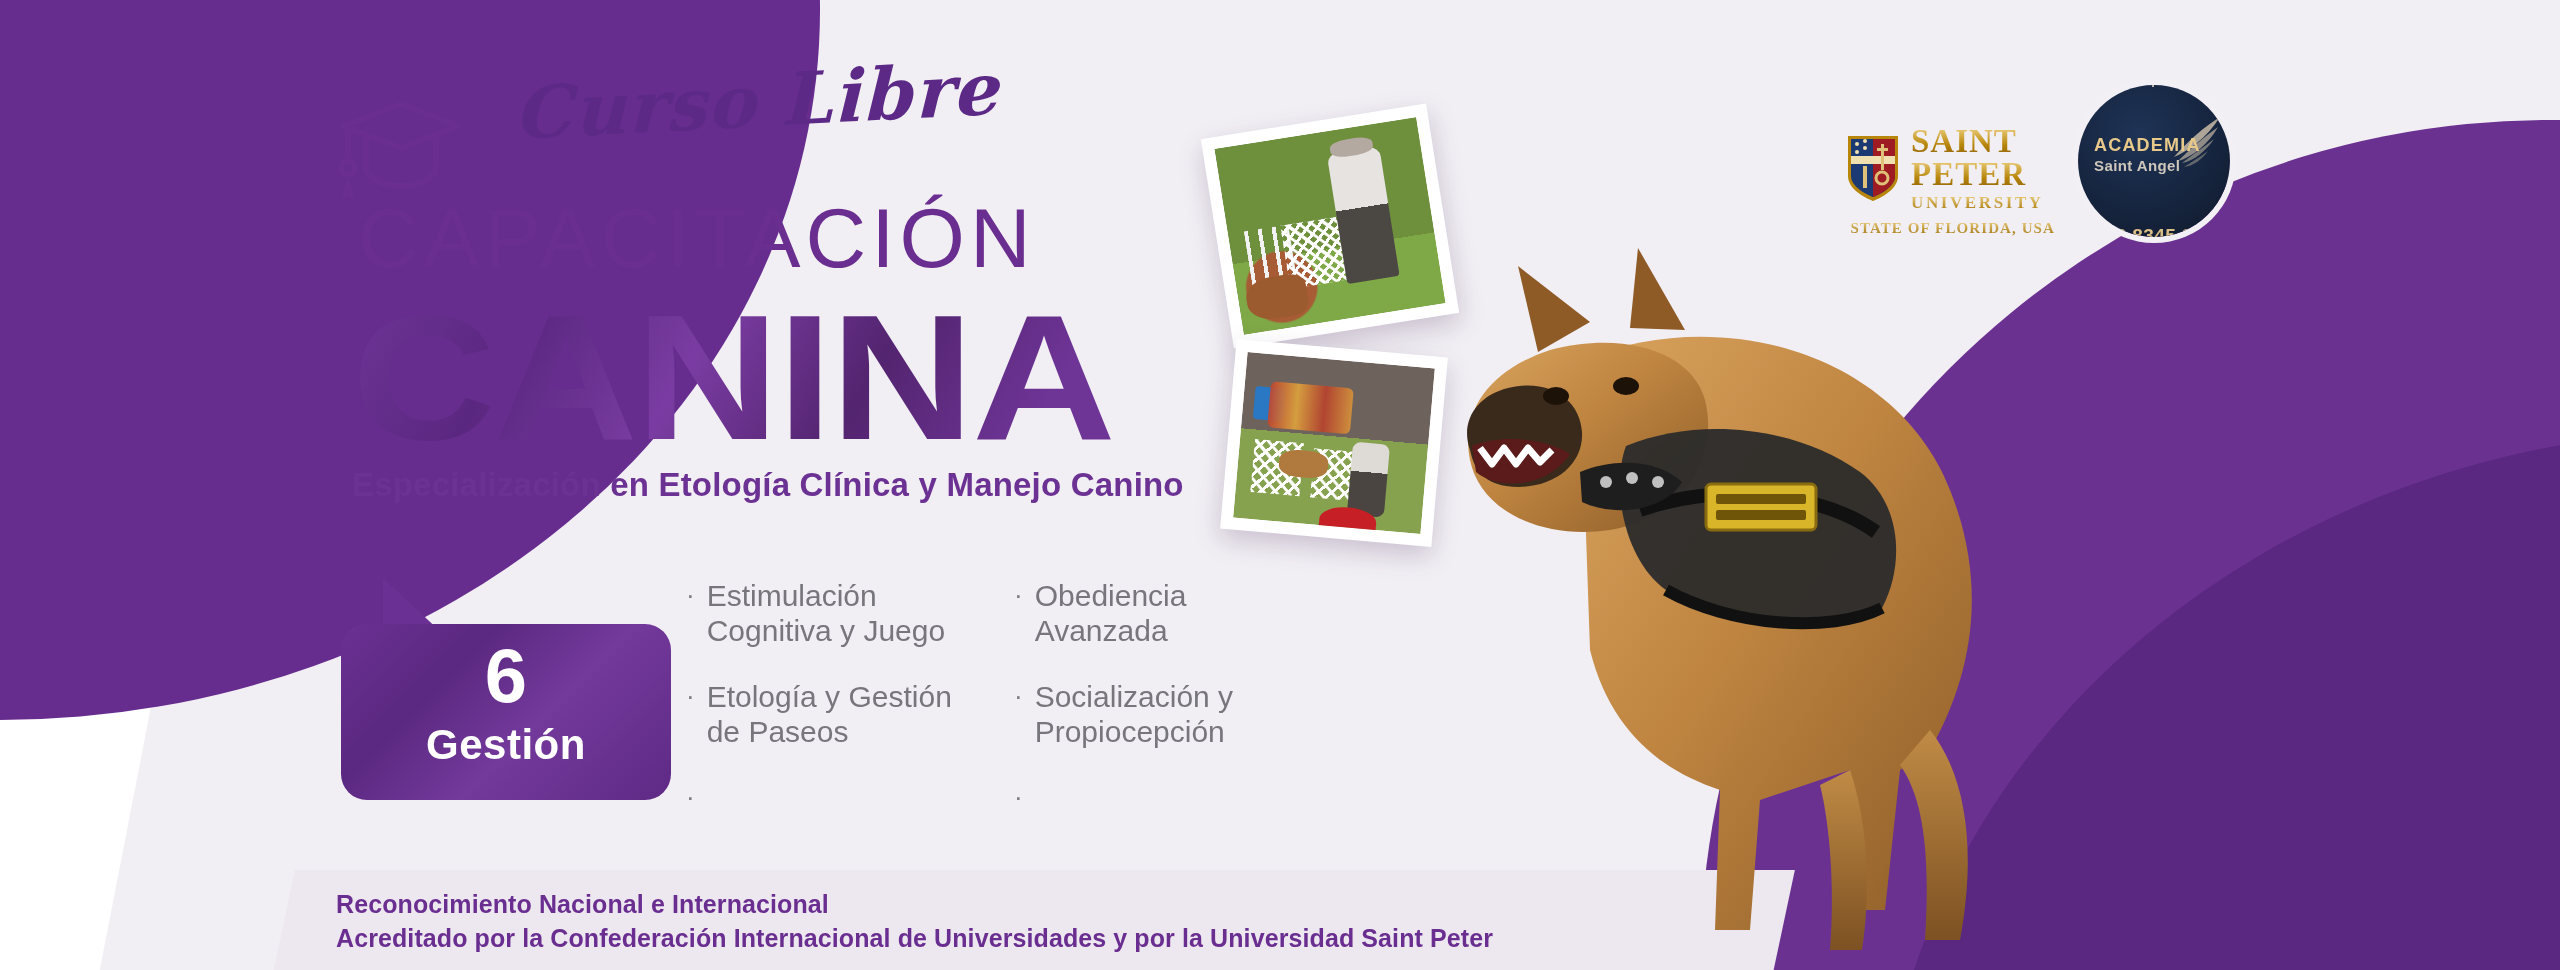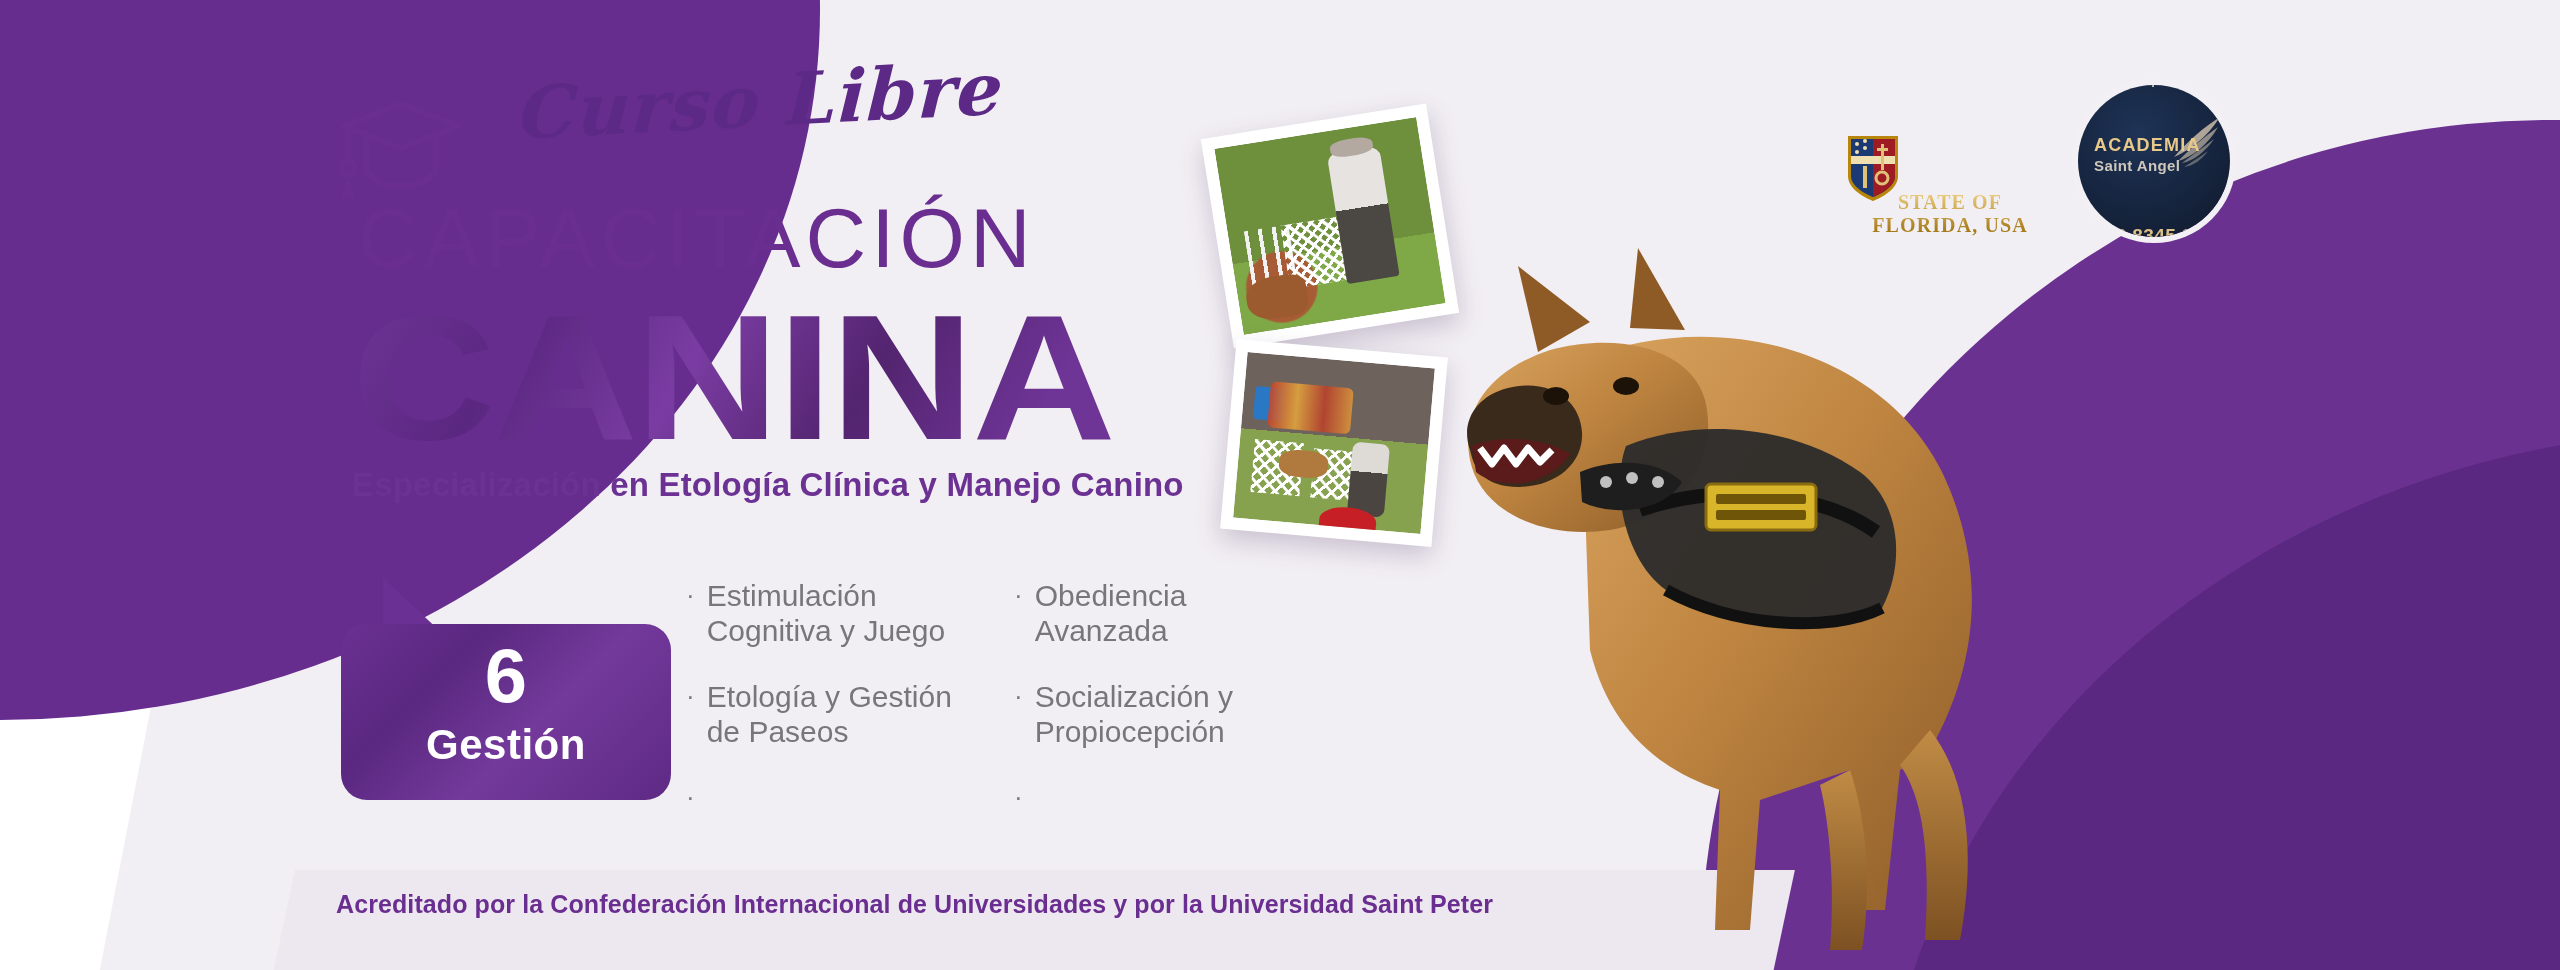--- a/index.html
+++ b/index.html
@@ -335,24 +335,24 @@
     font-weight:700;
     font-size:17px;
     letter-spacing:2.6px;
     margin-top:3px;
     background:linear-gradient(#F0D486,#A8790B);
     -webkit-background-clip:text;background-clip:text;color:transparent;
   }
   .sp-state{
     position:absolute;
     left:0; right:0; bottom:-2px;
-    text-align:center;
+    text-align:right;
     font-family:"Liberation Serif", serif;
     font-weight:700;
-    font-size:20px;
+    font-size:15px;
     letter-spacing:1.1px;
     background:linear-gradient(#EFD184,#9C6F08);
     -webkit-background-clip:text;background-clip:text;color:transparent;
   }
 
   .angel-badge{
     position:absolute;
     left:2078px; top:85px;
     width:152px; height:152px;
     border-radius:50%;
@@ -536,36 +536,42 @@
         <g fill="#F0E0B0">
           <circle cx="12" cy="12" r="2"></circle>
             <circle cx="20" cy="16" r="2"></circle>
           <circle cx="12" cy="20" r="2"></circle>
             <circle cx="20" cy="9" r="2"></circle>
         </g>
         <path d="M36 12 h3 v26 h-3 z M32 16 h11 v3 h-11 z" fill="#E0C178"></path>
         <circle cx="37" cy="46" r="6" fill="none" stroke="#E0C178" stroke-width="3"></circle>
         <path d="M18 34 h4 v22 h-4 z" fill="#E0C178"></path>
       </svg>
+      <div class="sp-text">
+        <span class="sp-saint">SAINT</span>
+        <span class="sp-peter">PETER</span>
+        <span class="sp-univ">UNIVERSITY</span>
+      </div>
       <div class="sp-state">STATE OF FLORIDA, USA</div>
     </div>
 
     <div class="angel-badge">
       <div class="ab-tick"></div>
       <svg class="ab-wing" viewBox="0 0 62 58">
         <g fill="#BFB3A2" opacity="0.9">
           <path d="M58 4 C42 14, 26 28, 12 44 C26 38, 44 26, 58 4 Z"></path>
           <path d="M56 14 C42 24, 28 36, 16 48 C30 44, 46 32, 56 14 Z" opacity=".8"></path>
           <path d="M52 26 C42 34, 30 42, 20 50 C32 48, 44 38, 52 26 Z" opacity=".65"></path>
           <path d="M46 38 C38 44, 28 50, 22 54 C32 53, 40 46, 46 38 Z" opacity=".5"></path>
         </g>
       </svg>
       <div class="ab-academia">ACADEMIA</div>
       <div class="ab-saintangel">Saint Angel</div>
       <div class="ab-phone">+506 8345 8013</div>
     </div>
 
     <div class="footer">
+      <div class="footer-line">Reconocimiento Nacional e Internacional</div>
       <div class="footer-line">Acreditado por la Confederación Internacional de Universidades y por la Universidad Saint Peter</div>
     </div>
 
   </div>
 </div>
 
 </body></html>

